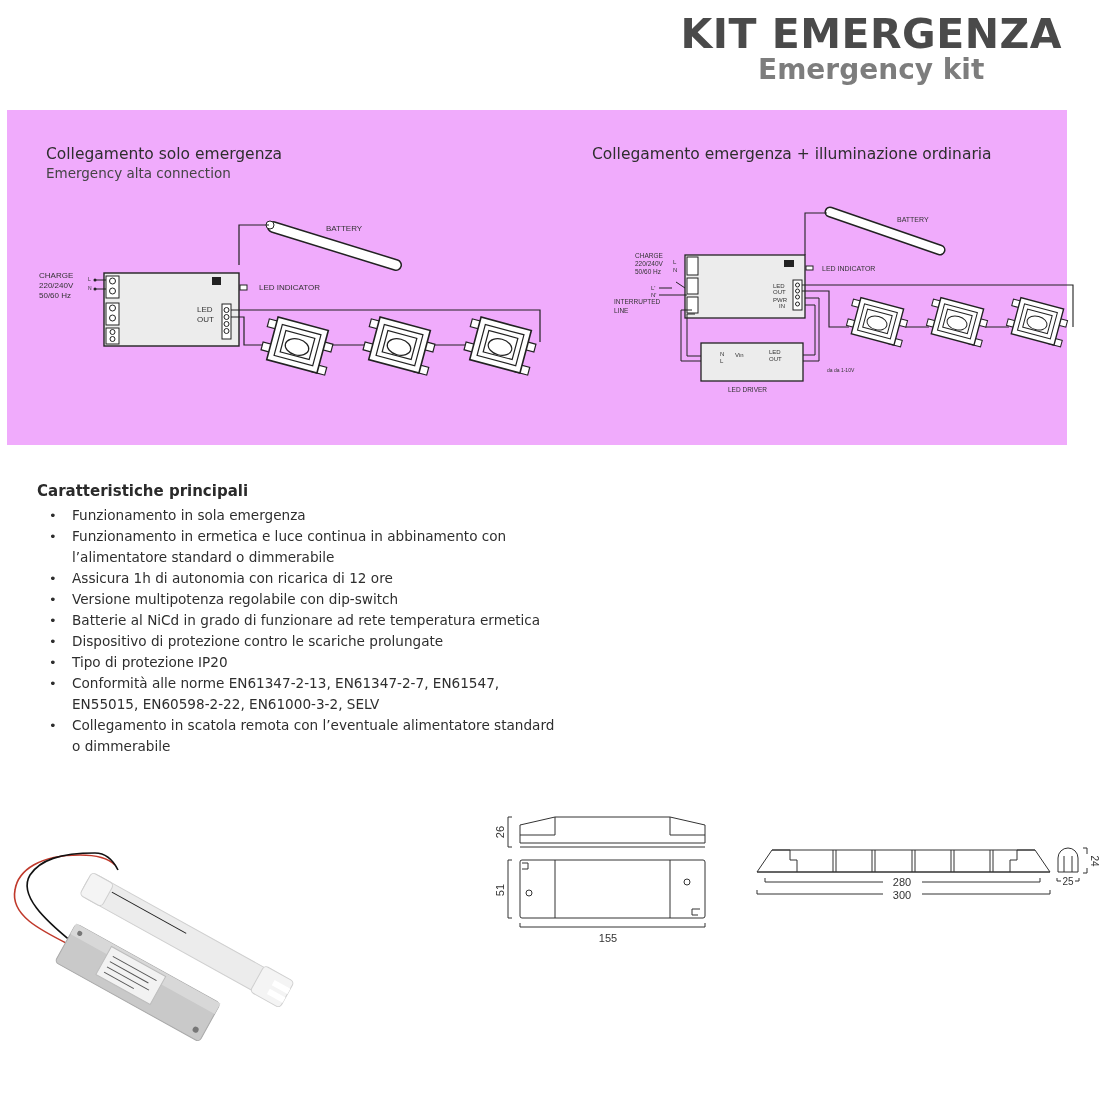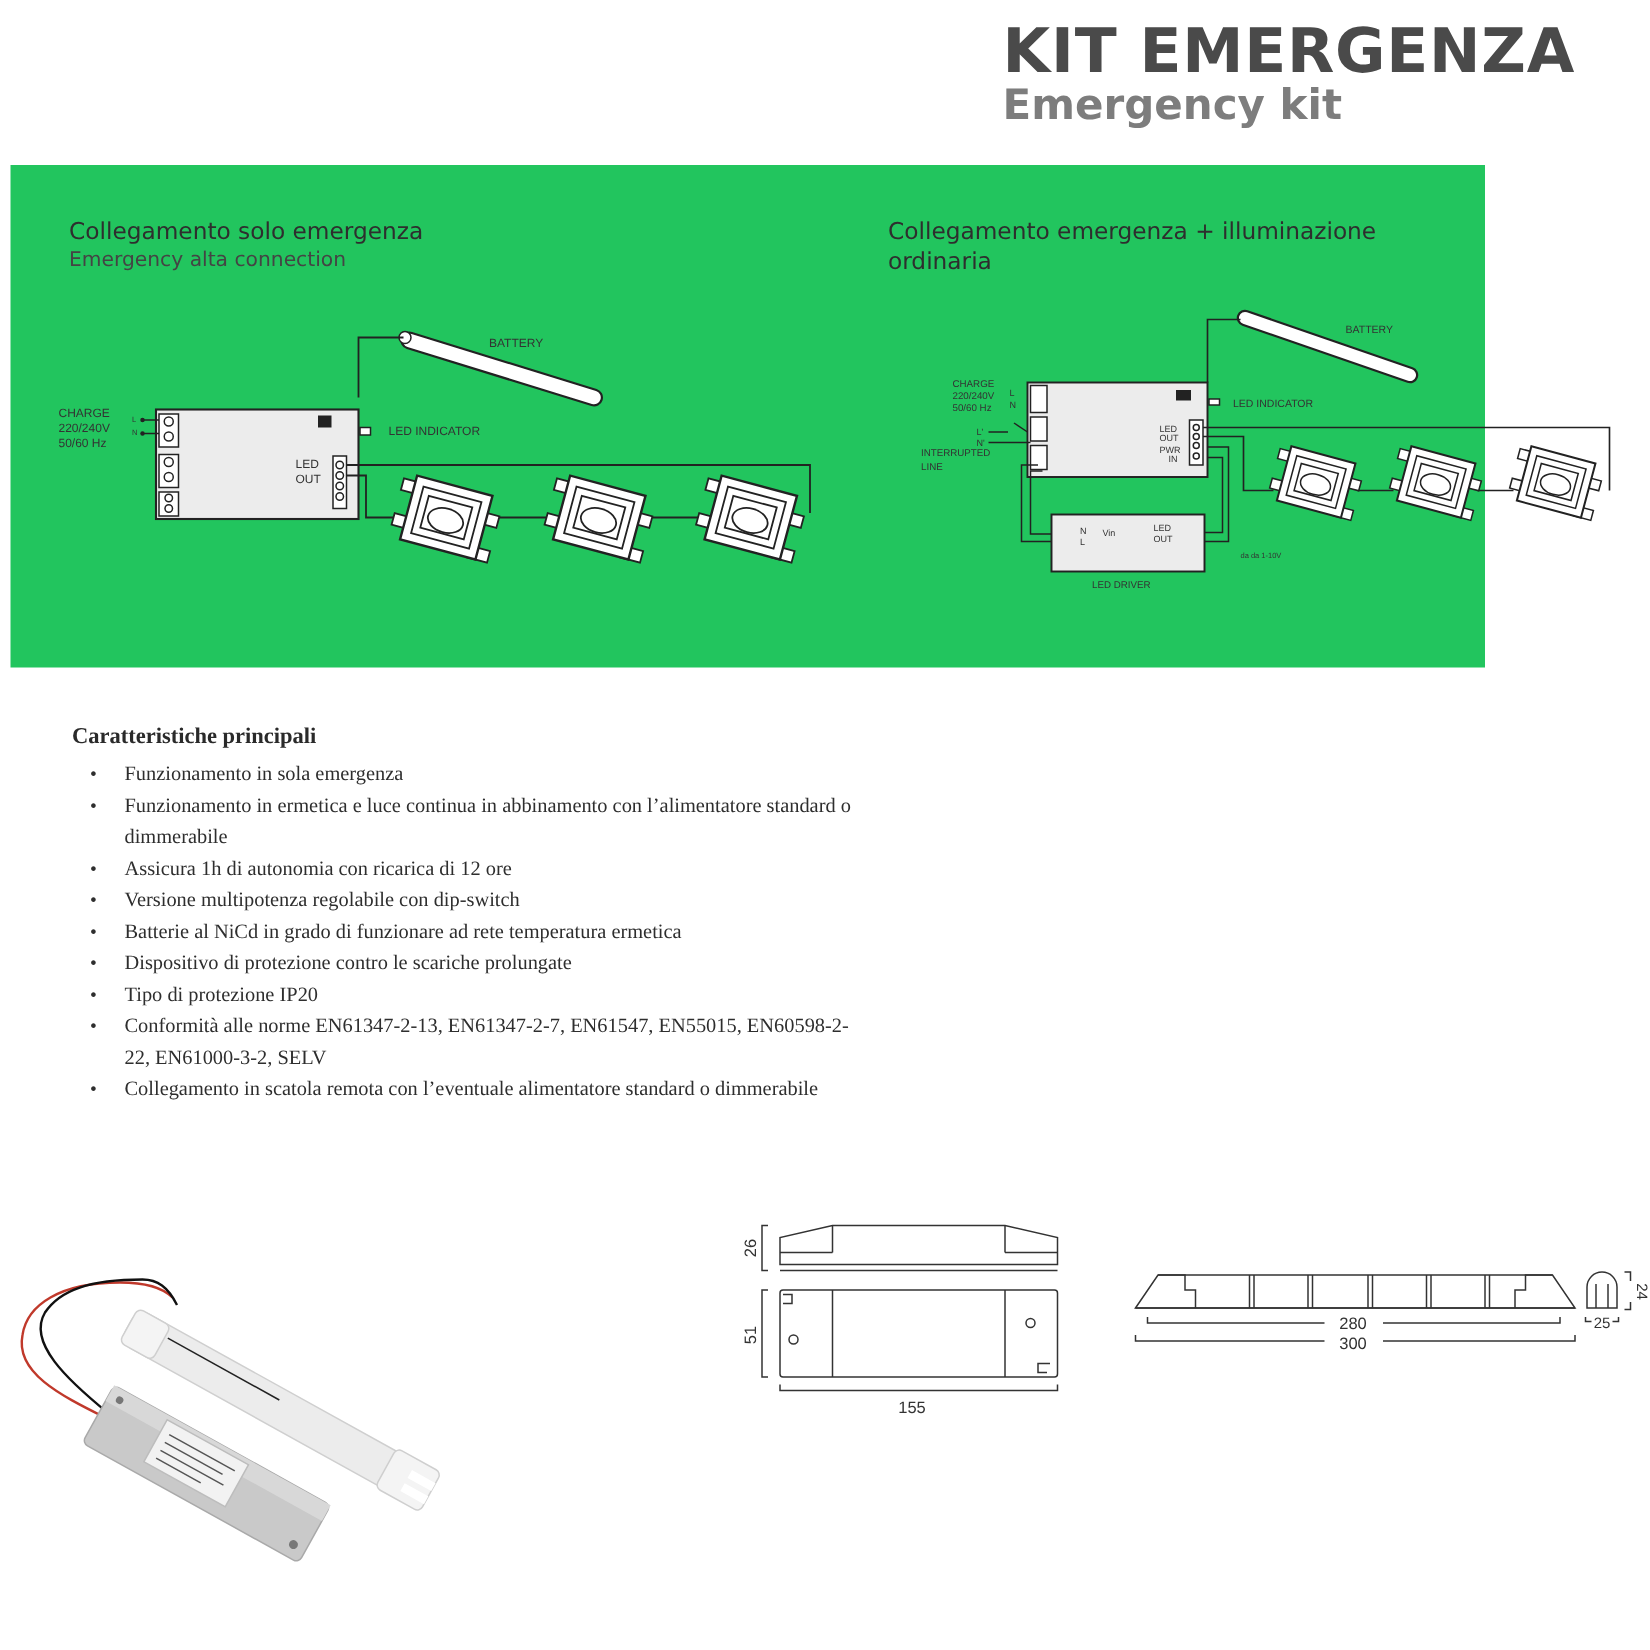--- a/index.html
+++ b/index.html
@@ -1,29 +1,29 @@
 <!DOCTYPE html>
 <html><head>
 <meta charset="utf-8">
 <style>
   html, body { margin:0; padding:0; background:#ffffff; }
   body { width:1100px; height:1100px; position:relative; overflow:hidden;
          font-family:"DejaVu Sans", sans-serif; color:#333; }
-  .title { position:absolute; right:50px; top:10px; text-align:left; }
+  .title { position:absolute; right:38px; top:10px; text-align:center; }
   .title .main { font-family:"DejaVu Sans", sans-serif; font-weight:bold; font-size:41px;
                  color:#4a4a4a; letter-spacing:0.5px; line-height:48px; }
   .title .sub { font-family:"DejaVu Sans", sans-serif; font-weight:bold; font-size:28px;
                 color:#7d7d7d; line-height:24px; margin-top:0px; }
-  .panel { position:absolute; left:7px; top:110px; width:983px; height:335px; background:#22c55e; }
+  .panel { position:absolute; left:7px; top:110px; width:1060px; height:335px; background:#f0abfc; }
   .diag-title { position:absolute; font-family:"DejaVu Sans", sans-serif; }
   .diag-title .it { font-size:15.5px; color:#2e2e2e; line-height:20px; }
   .diag-title .en { font-size:13.5px; color:#444; line-height:18px; }
   .diag-svg { position:absolute; left:0; top:0; }
   .svg-text { font-family:"Liberation Sans", sans-serif; fill:#333; }
-  .features { position:absolute; left:48px; top:481px; width:520px;font-family:Liberation Serif, serif; }
+  .features { position:absolute; left:37px; top:481px; width:520px; }
   .features h3 { margin:0 0 4px 0; font-size:15px; font-weight:bold; color:#2a2a2a; line-height:20px; }
   .features ul { margin:0; padding:0; list-style:none; }
   .features li { position:relative; padding-left:35px; font-size:13.6px; line-height:21px; color:#2e2e2e; }
   .features li::before { content:"•"; position:absolute; left:12px; top:0; font-size:13px; }
   .photo { position:absolute; left:0; top:820px; width:360px; height:260px; }
   .drawing { position:absolute; }
 </style>
 </head>
 <body>
 

